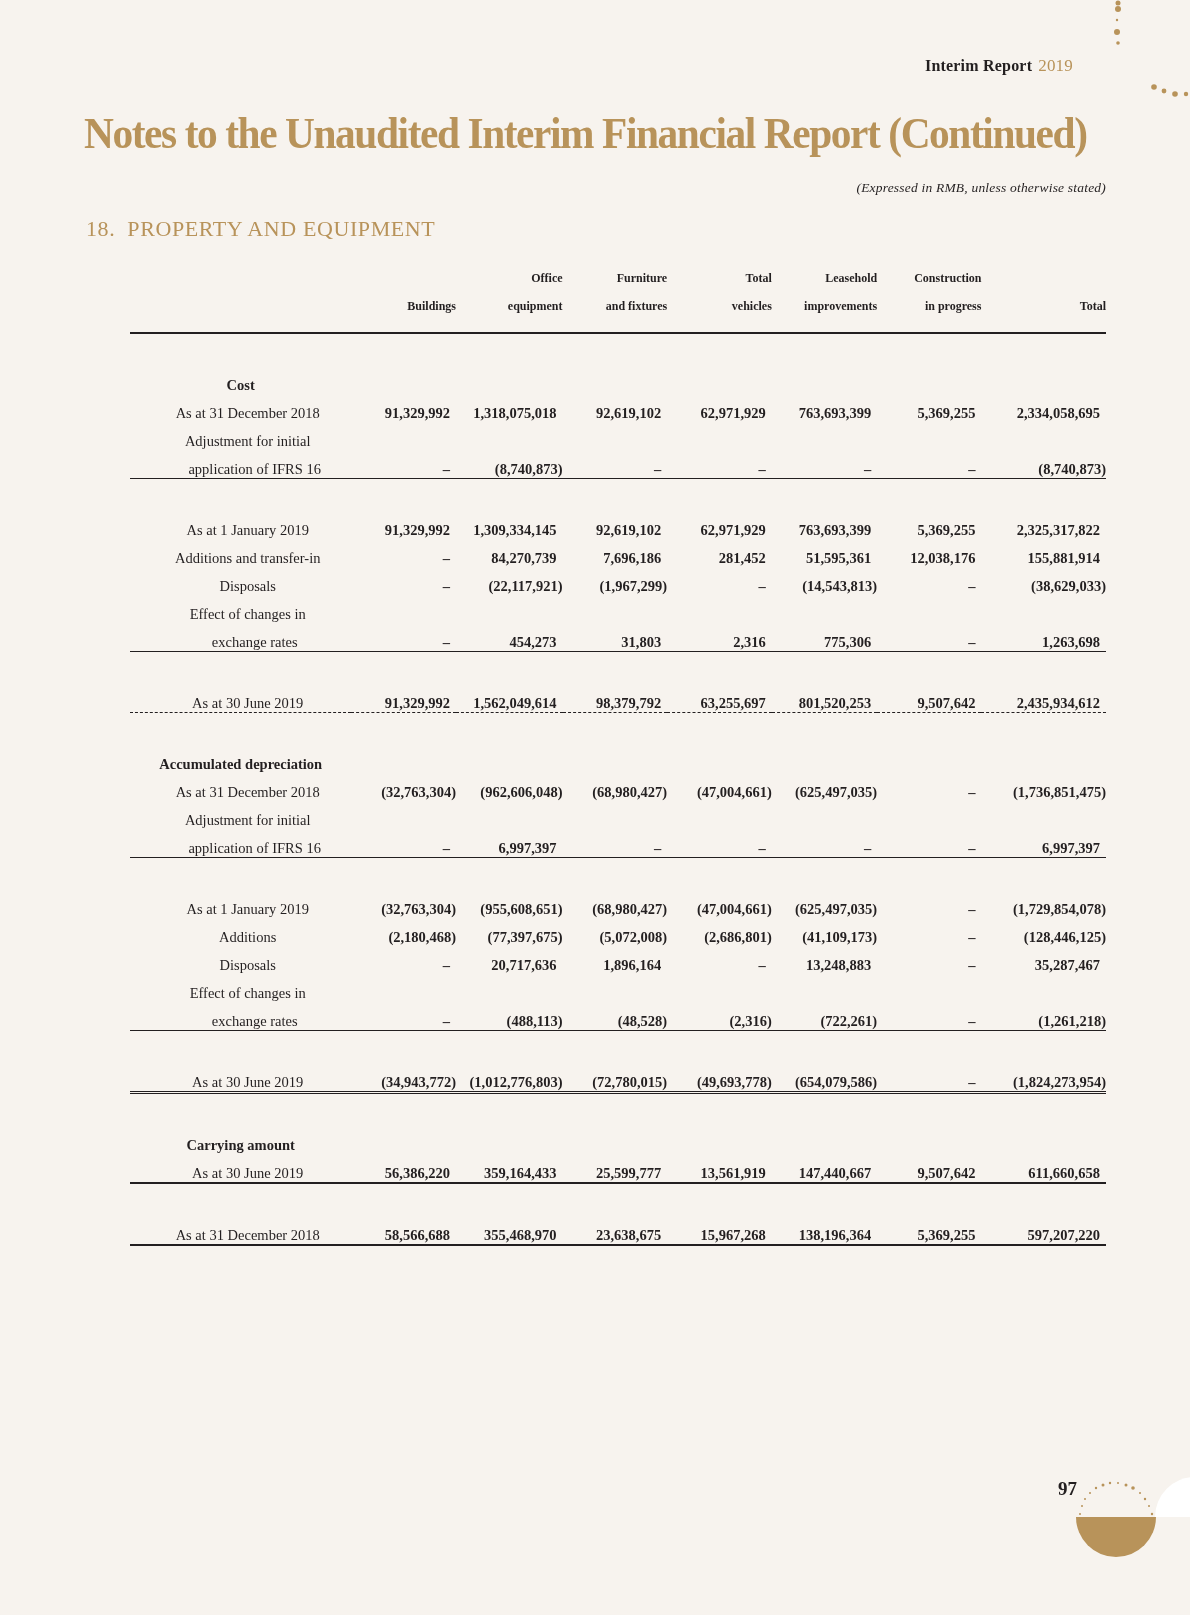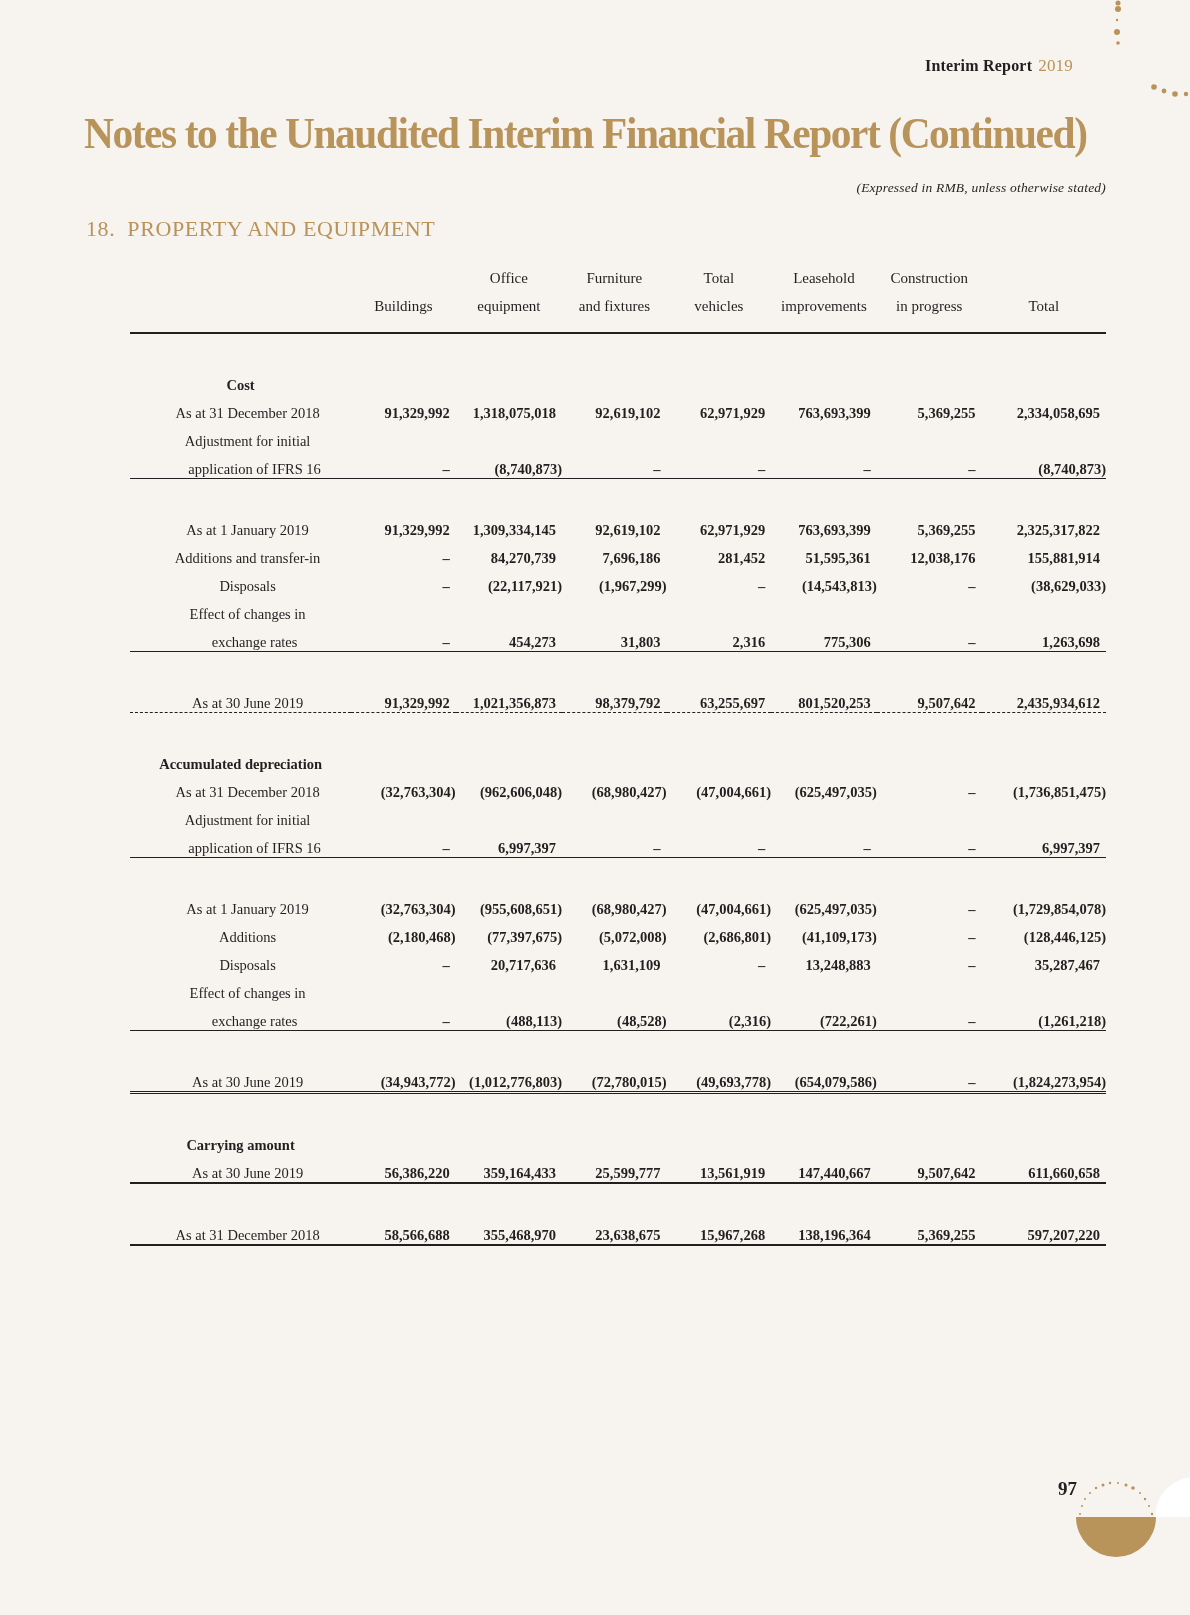--- a/index.html
+++ b/index.html
@@ -26,21 +26,21 @@
   .section-title {
     position: absolute; top: 216px; left: 86px;
     font-size: 22px; font-weight: normal; color: #b8935a; letter-spacing: 0.6px;
   }
   .section-title .num { margin-right: 12px; }
   table.fin {
     position: absolute; top: 264px; left: 130px; width: 976px;
     border-collapse: collapse; font-size: 14.5px;
   }
   table.fin td, table.fin th { padding: 0; height: 28px; vertical-align: bottom; white-space: nowrap; }
-  table.fin th { font-weight: normal; text-align: center; line-height: 28px; font-size: 15px; }
+  table.fin th { font-weight: bold; text-align: right; line-height: 28px; font-size: 12px; }
   table.fin th.h1 { height: 28px; }
   table.fin th.h2 { height: 28px; padding-bottom: 12px; }
   tr.head-last th { border-bottom: 2px solid #231f20; }
   td.lbl { text-align: center; width: 200px; }
   td.lbl.indent1 { padding-left: 14px; }
   td.lbl.indent2 { padding-left: 28px; }
   td.num { text-align: right; font-weight: bold; padding-right: 0; }
   td.num.np { padding-right: 6px; }
   col.c-lbl { width: 200px; }
   col.c1 { width: 108px; } col.c2 { width: 108px; } col.c3 { width: 108px; }
@@ -194,21 +194,21 @@
       <td class="num np">775,306</td>
       <td class="num np">–</td>
       <td class="num np">1,263,698</td>
     </tr>
     <tr class="spacer">
         <td colspan="8"></td>
       </tr>
     <tr class="rule-dashed">
       <td class="lbl indent1">As at 30 June 2019</td>
       <td class="num np">91,329,992</td>
-      <td class="num np">1,021,356,873</td>
+      <td class="num np">1,562,049,614</td>
       <td class="num np">98,379,792</td>
       <td class="num np">63,255,697</td>
       <td class="num np">801,520,253</td>
       <td class="num np">9,507,642</td>
       <td class="num np">2,435,934,612</td>
     </tr>
 
     <tr class="spacer">
         <td colspan="8"></td>
       </tr>
@@ -260,21 +260,21 @@
       <td class="num">(5,072,008)</td>
       <td class="num">(2,686,801)</td>
       <td class="num">(41,109,173)</td>
       <td class="num np">–</td>
       <td class="num">(128,446,125)</td>
     </tr>
     <tr>
       <td class="lbl indent1">Disposals</td>
       <td class="num np">–</td>
       <td class="num np">20,717,636</td>
-      <td class="num np">1,631,109</td>
+      <td class="num np">1,896,164</td>
       <td class="num np">–</td>
       <td class="num np">13,248,883</td>
       <td class="num np">–</td>
       <td class="num np">35,287,467</td>
     </tr>
     <tr>
         <td class="lbl indent1">Effect of changes in</td>
         <td colspan="7"></td>
       </tr>
     <tr class="rule-solid">

